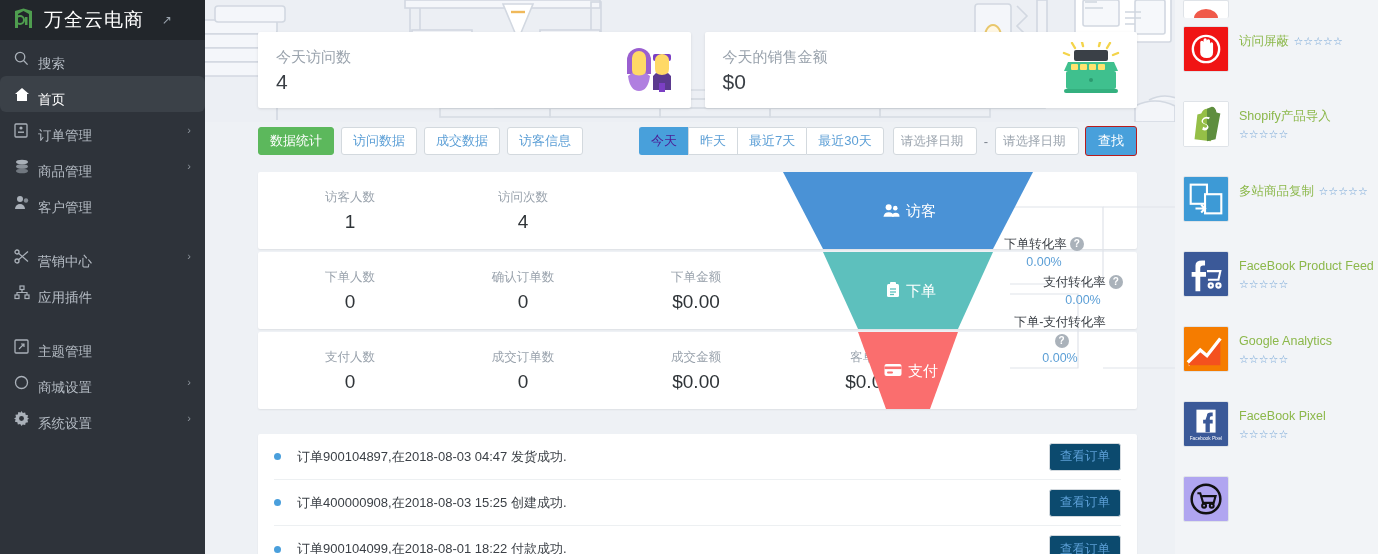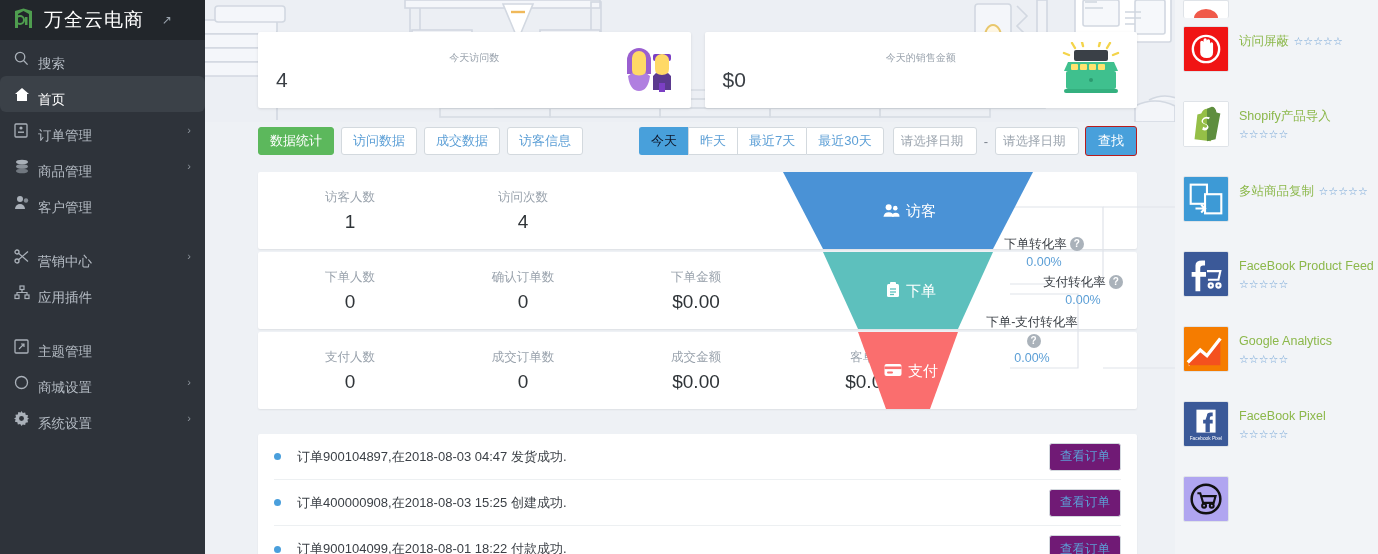--- a/index.html
+++ b/index.html
@@ -49,21 +49,21 @@
   .hero svg { position: absolute; top: 0; left: 0; }
 
   .content { position: relative; z-index: 5; padding: 0 0 0 0; }
 
   .top-cards { display: flex; gap: 14px; padding: 32px 38px 0 53px; }
   .stat-card {
     background: #fff; border-radius: 2px; height: 76px; flex: 1 1 0;
     box-shadow: 0 1px 3px rgba(0,0,0,.10); position: relative;
     padding: 14px 18px; display: flex; flex-direction: column; justify-content: center;
   }
-  .stat-card .t { font-size: 10px; color: #9aa3ad; margin-bottom: 4px; text-align: center; }
+  .stat-card .t { font-size: 15px; color: #9aa3ad; margin-bottom: 4px; }
   .stat-card .v { font-size: 21px; color: #3a3f45; font-weight: 400; line-height: 1; }
   .stat-card .art { position: absolute; right: 16px; top: 50%; transform: translateY(-50%); }
 
   
   .toolbar {
     display: flex; align-items: center; padding: 18px 38px 0 53px; gap: 0;
   }
   .btn-group-left { display: flex; gap: 7px; }
   .btn {
     height: 28px; padding: 0 11px; border: 1px solid #d3d9de; background: #fff;
@@ -71,21 +71,21 @@
     display: flex; align-items: center; justify-content: center;
     font-family: inherit; white-space: nowrap;
   }
   .btn.green { background: #5cb85c; border-color: #5cb85c; color: #fff; }
   .spacer { flex: 1 1 auto; }
   .btn-group-right { display: flex; align-items: center; }
   .seg { display: flex; }
   .seg .btn { border-radius: 0; border-right-width: 0; }
   .seg .btn:first-child { border-radius: 3px 0 0 3px; }
   .seg .btn:last-child { border-radius: 0 3px 3px 0; border-right-width: 1px; }
-  .seg .btn.sel { background: #48a0db; border-color: #48a0db; color: #0f172a; }
+  .seg .btn.sel { background: #48a0db; border-color: #48a0db; color: #4c1d95; }
   .dateinput {
     height: 28px; width: 84px; border: 1px solid #d3d9de; background: #fff;
     font-size: 12.5px; color: #b91c1c; padding: 0 7px; border-radius: 3px;
     font-family: inherit;
   }
   .dateinput::placeholder { color: #9aa3ad; }
   .dash { color: #7a828b; font-size: 13px; padding: 0 7px; }
   .btn-find {
     height: 30px; padding: 0 12px; background: #48a0db; border: 1px solid #b91c1c;
     color: #fff; font-size: 13px; border-radius: 3px; cursor: pointer;
@@ -130,21 +130,21 @@
     box-shadow: 0 1px 2px rgba(0,0,0,.07); padding: 0 16px;
   }
   .order-row {
     height: 46px; display: flex; align-items: center; border-bottom: 1px solid #edf0f2;
   }
   .order-row:last-child { border-bottom: none; }
   .dot { width: 7px; height: 7px; border-radius: 50%; background: #4a9fdc;
     flex: 0 0 7px; margin-right: 16px; }
   .order-txt { font-size: 13px; color: #3a3f45; flex: 1 1 auto; }
   .order-btn {
-    height: 28px; padding: 0 10px; border: 1px solid #d3d9de; background: #701a75;
+    height: 28px; padding: 0 10px; border: 1px solid #d3d9de; background: #0c4a6e;
     color: #5c9fd6; font-size: 12.5px; border-radius: 3px; cursor: pointer;
     font-family: inherit;
   }
 
   
   .rightpanel {
     width: 203px; flex: 0 0 203px; height: 554px; background: #f2f4f7;
     position: relative; overflow: hidden; padding: 0 0 1px 8px;
   }
   .app-item { display: flex; align-items: flex-start; gap: 10px; height: 75px; padding-top: 8px; }
@@ -526,21 +526,21 @@
         <div class="conv" style="left:726px; top:62px; width:120px;">
           <span class="ck">下单转化率</span><span class="qmark">?</span>
           <div class="cv">0.00%</div>
         </div>
 
         <div class="conv" style="left:760px; top:100px; width:130px;">
           <span class="ck">支付转化率</span><span class="qmark">?</span>
           <div class="cv">0.00%</div>
         </div>
 
-        <div class="conv" style="left:720px; top:140px; width:108px;">
+        <div class="conv" style="left:748px; top:140px; width:108px;">
           <span class="ck">下单-支付转化率</span><span class="qmark">?</span>
           <div class="cv">0.00%</div>
         </div>
       </section>
 
       <section class="orders">
         <div class="order-row">
           <span class="dot"></span>
           <span class="order-txt">订单900104897,在2018-08-03 04:47 发货成功.</span>
           <button class="order-btn">查看订单</button>

